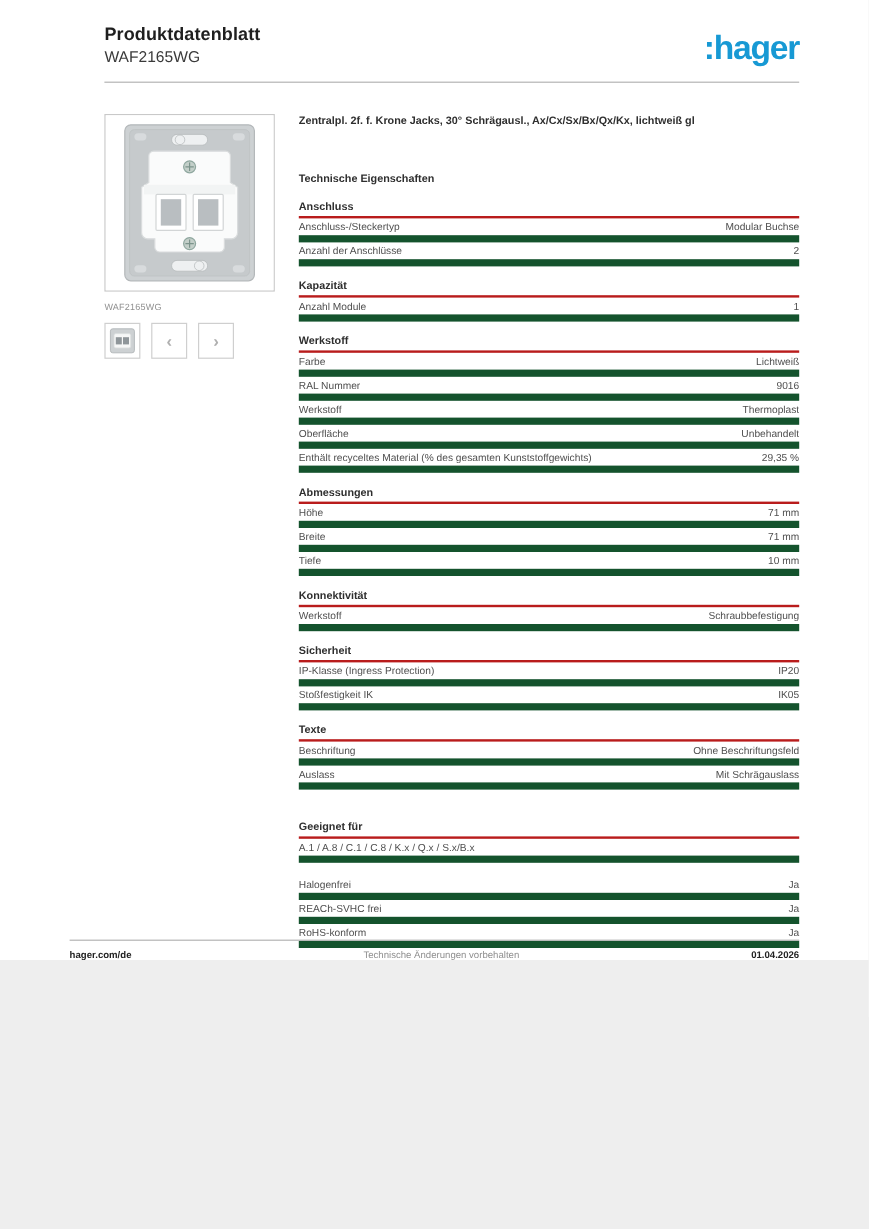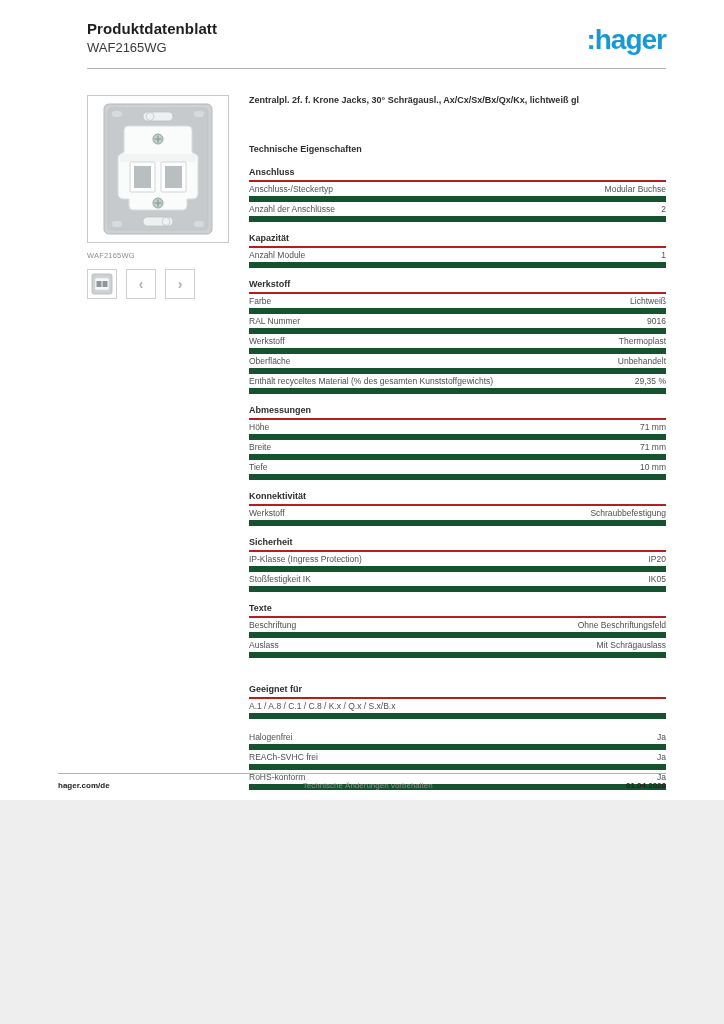--- a/index.html
+++ b/index.html
@@ -43,21 +43,21 @@
          border-bottom:6px solid #14532d; line-height:10px; }
   .row .lbl { text-align:left; }
   .row .val { text-align:center; white-space:nowrap; padding-left:10px; }
 
   .drawings-heading { font-size:9px; font-weight:bold; color:#2e2e2e; margin-top:25px; }
   .drawing-box { width:228px; height:139px; border:1px solid #999; margin-top:9px;
                  background:#fff; }
   .drawing-box svg { display:block; }
 
   
-  .footer { position:absolute; left:58px; right:58px; bottom:10px;
+  .footer { position:absolute; left:58px; right:58px; bottom:0;
             border-top:1px solid #b3b3b3; padding-top:7px;
             display:flex; justify-content:space-between; align-items:baseline; }
   .footer .site   { font-size:8px; font-weight:bold; color:#222; }
   .footer .notice { font-size:8px; color:#8f8f8f; }
   .footer .date   { font-size:8px; font-weight:bold; color:#222; }
 
   text { font-family:"Liberation Sans","DejaVu Sans",sans-serif; }
 </style>
 </head>
 <body>

